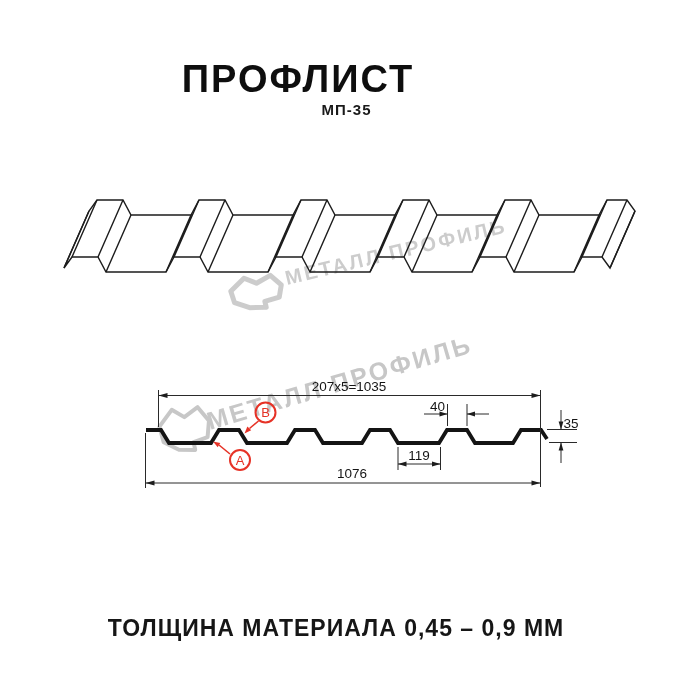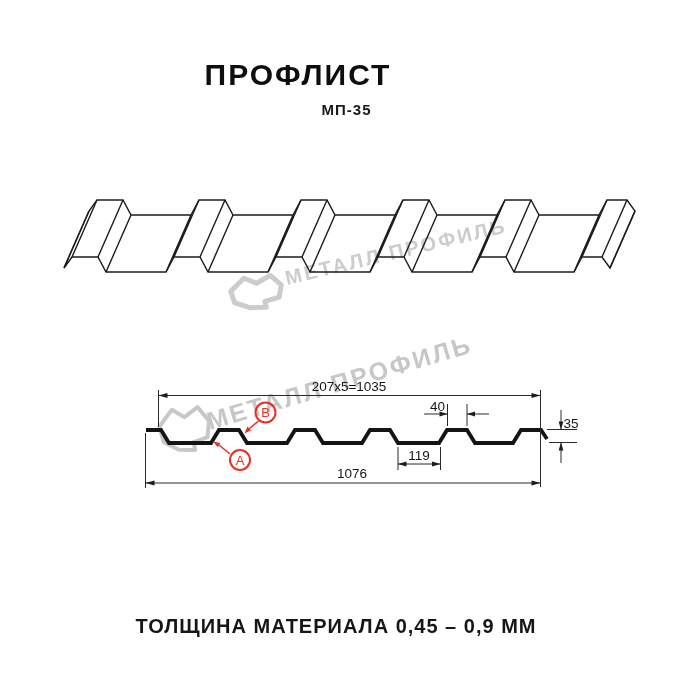--- a/index.html
+++ b/index.html
@@ -2,29 +2,29 @@
 <html><head>
 <meta charset="utf-8">
 <style>
   html,body{margin:0;padding:0;}
   body{
     width:700px;height:700px;background:#ffffff;overflow:hidden;position:relative;
     font-family:"Liberation Sans", sans-serif;
   }
   .title{
     position:absolute;left:0;top:58px;width:596px;text-align:center;
-    font-size:30px;font-weight:800;letter-spacing:2px;color:#0e0e0e;
+    font-size:38px;font-weight:800;letter-spacing:2px;color:#0e0e0e;
   }
   .subtitle{
     position:absolute;left:0;top:101px;width:693px;text-align:center;
     font-size:15px;font-weight:700;letter-spacing:1px;color:#1a1a1a;
   }
   .footer{
     position:absolute;left:0;top:615px;width:672px;text-align:center;
-    font-size:20px;font-weight:700;letter-spacing:1px;color:#161616;
+    font-size:23px;font-weight:700;letter-spacing:1px;color:#161616;
   }
   svg.scene{position:absolute;left:0;top:0;}
   svg text{font-family:"Liberation Sans", sans-serif;}
   .dim-text{font-size:13.5px;fill:#151515;}
   .wm-text{font-weight:700;fill:#c7c7c7;}
 </style>
 </head>
 <body>
 
 <div class="title">ПРОФЛИСТ</div>

